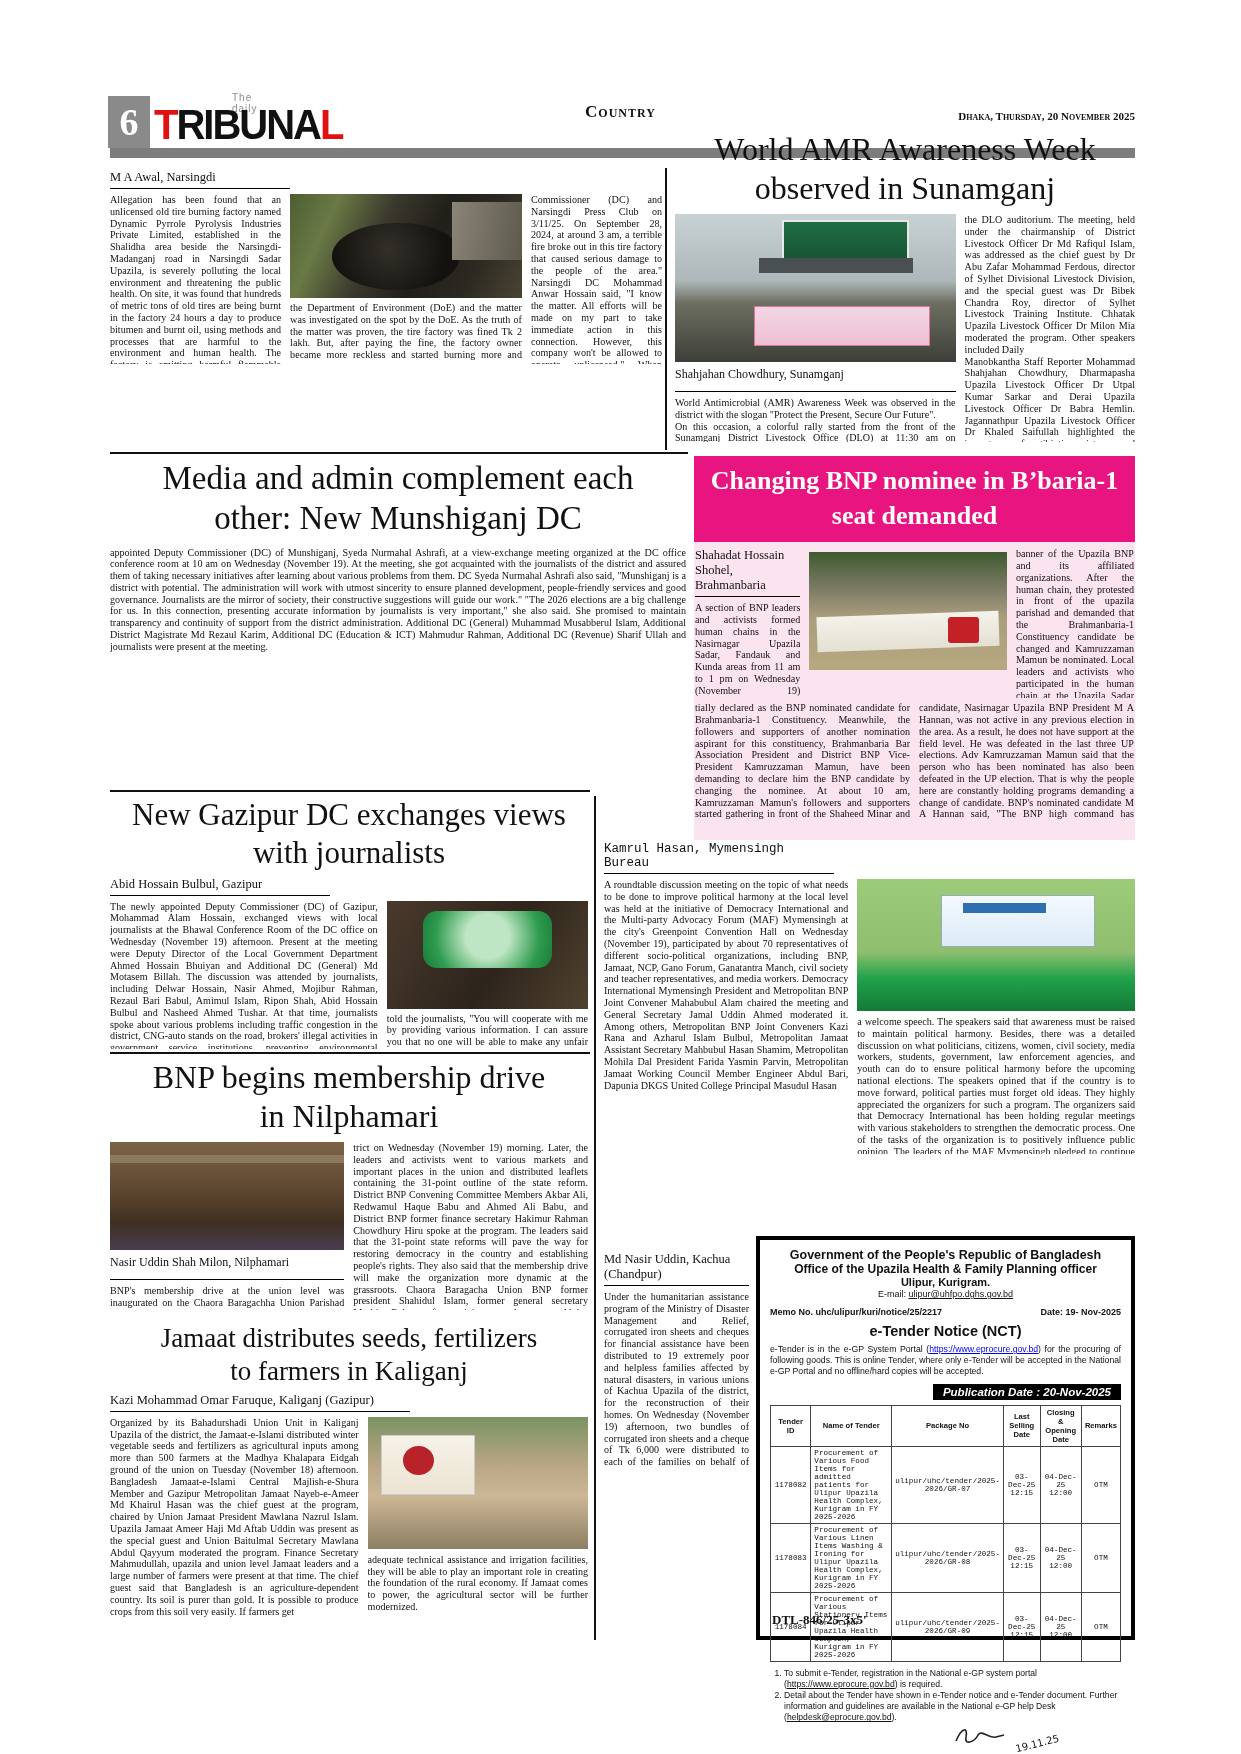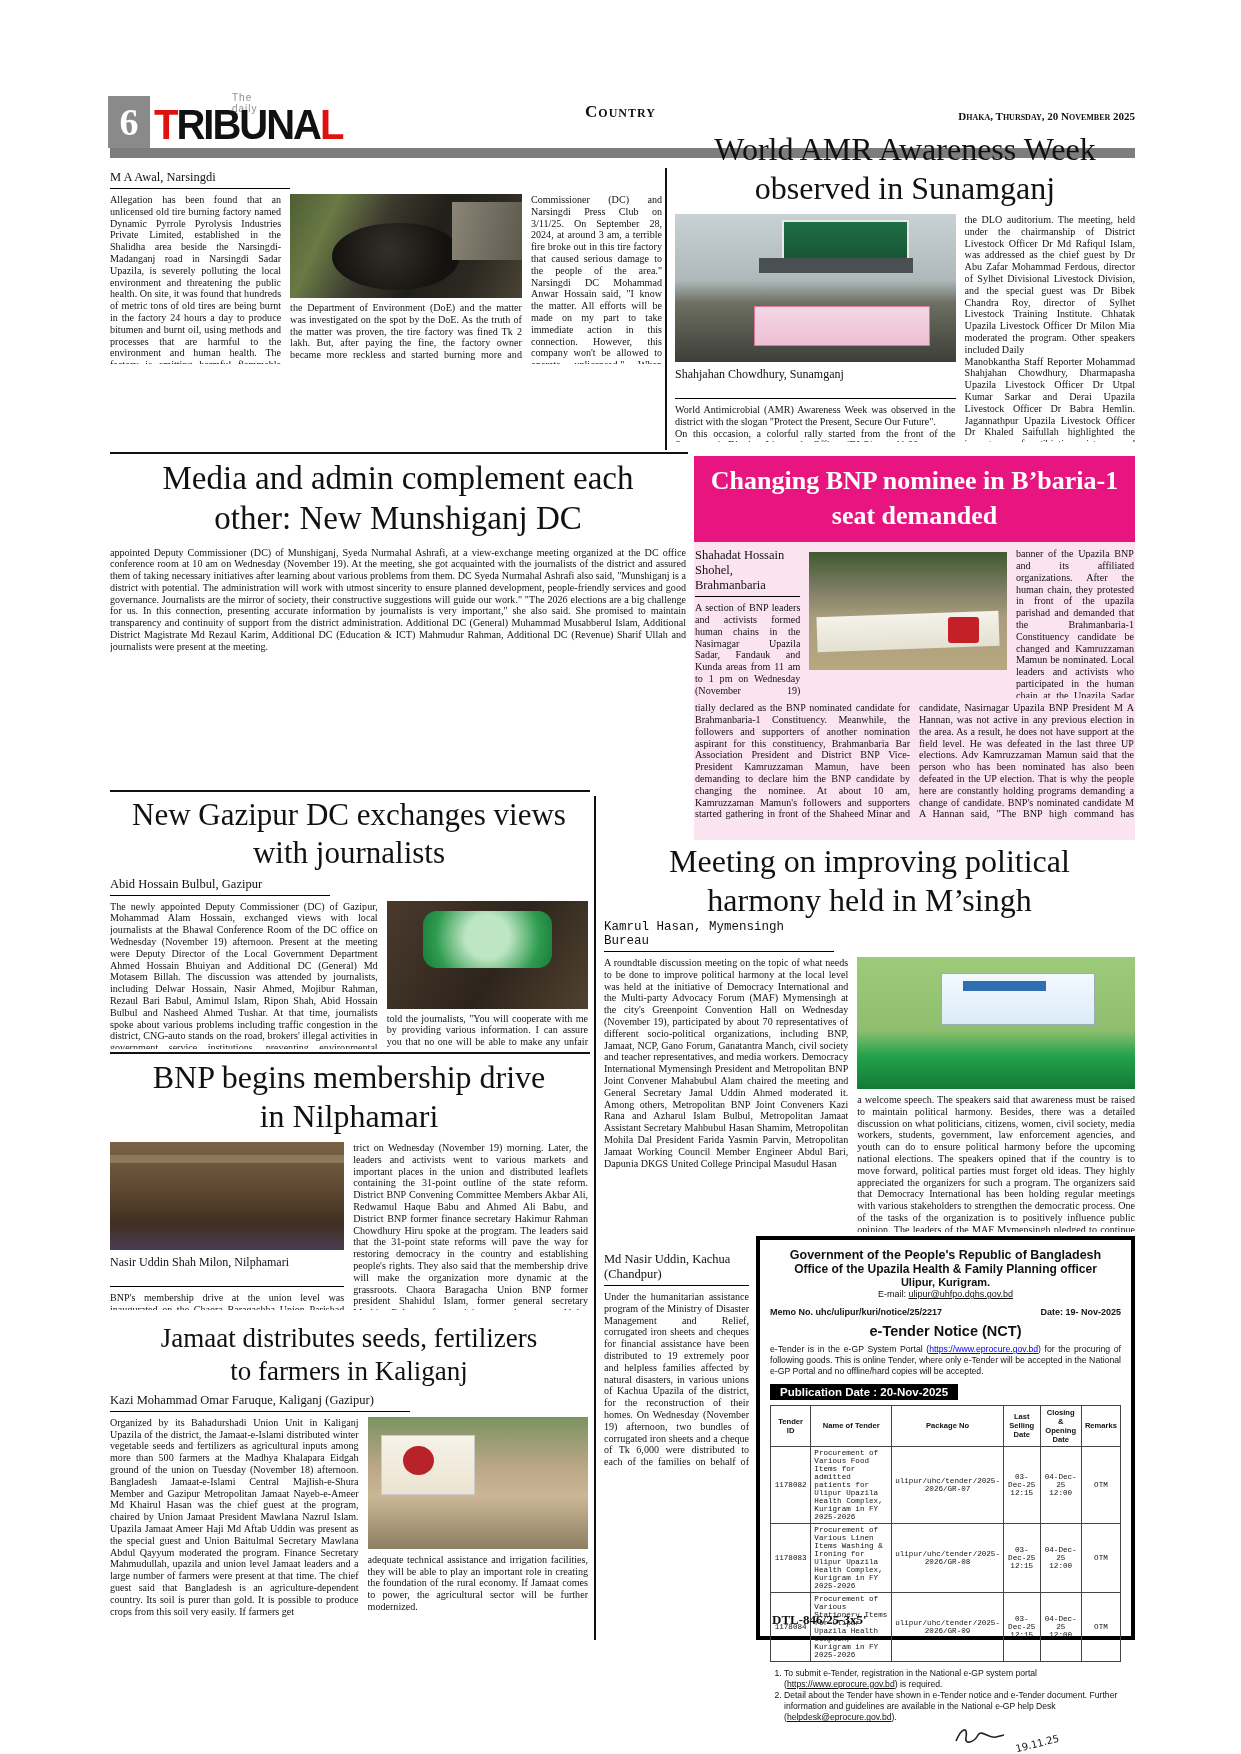--- a/index.html
+++ b/index.html
@@ -16,21 +16,21 @@
              font-weight:bold;font-size:40px;letter-spacing:-2px;transform:scaleY(1.08);transform-origin:top left;white-space:nowrap;}
   .logo .red{color:#e01111;}
   .section-label{position:absolute;left:0;top:102px;width:100%;text-align:center;
                  font-weight:bold;font-size:17px;letter-spacing:1px;font-variant:small-caps;}
   .issue-date{position:absolute;right:106px;top:110px;font-weight:bold;font-size:11px;font-variant:small-caps;}
   .head-bar{position:absolute;left:110px;top:148px;width:1025px;height:10px;background:#7d7d7d;}
   
   .headline{white-space:pre-line;text-align:center;line-height:1.22;font-weight:normal;margin:0;}
   .headline.red{color:#d01010;font-weight:bold;}
   .byline{font-size:12.5px;padding-bottom:3px;border-bottom:1.6px solid #000;margin-bottom:5px;}
-  .caption-byline{font-size:12px;margin-top:5px;padding-bottom:16px;border-bottom:1.6px solid #000;margin-bottom:5px;}
+  .caption-byline{font-size:12px;margin-top:5px;padding-bottom:9px;border-bottom:1.6px solid #000;margin-bottom:5px;}
   .body-text{font-size:10.1px;line-height:1.17;text-align:justify;overflow:hidden;}
   .cols{display:flex;gap:9px;overflow:hidden;}
   .rule-h{background:#111;height:2px;}
   .rule-v{background:#111;width:2px;}
   .photo{position:relative;overflow:hidden;background:#888;}
   .photo > div{position:absolute;}
   
   .ph-tire{background:linear-gradient(115deg,#4c5d33 0%,#6a7a45 18%,#3c3a2e 38%,#211f19 58%,#2c2922 78%,#4a4433 100%);}
   .ph-tire .pile{left:18%;top:28%;width:55%;height:64%;border-radius:50% 45% 48% 50%;
                  background:radial-gradient(circle at 45% 40%,#33302a,#14120e 70%);}
@@ -63,21 +63,21 @@
   .tender{border:4px solid #000;background:#fff;font-family:"Liberation Sans",sans-serif;
           padding:8px 10px 6px;box-sizing:border-box;}
   .tender .gl1{font-size:12.5px;font-weight:bold;text-align:center;}
   .tender .gl2{font-size:12px;font-weight:bold;text-align:center;}
   .tender .gl3{font-size:11px;font-weight:bold;text-align:center;}
   .tender .email{font-size:9px;text-align:center;margin-top:1px;}
   .tender .email a{color:#111;}
   .tender .memo-row{display:flex;justify-content:space-between;font-size:9px;font-weight:bold;margin-top:8px;}
   .tender .title{font-size:14.5px;font-weight:bold;text-align:center;margin-top:6px;}
   .tender .intro{font-size:8.7px;text-align:justify;margin-top:5px;line-height:1.25;}
-  .tender .pubwrap{text-align:left;margin-top:5px;}
+  .tender .pubwrap{text-align:right;margin-top:5px;font-style:italic;}
   .tender .pub{display:inline-block;background:#000;color:#fff;font-weight:bold;font-size:11.5px;padding:2px 10px;}
   .tender table{width:100%;border-collapse:collapse;margin-top:5px;}
   .tender th,.tender td{border:1px solid #444;font-size:7.6px;padding:2px 3px;vertical-align:middle;}
   .tender th{font-weight:bold;text-align:center;}
   .tender td{text-align:center;font-family:Liberation Mono, monospace;}
   .tender td.name{text-align:left;}
   .tender ol{margin:6px 0 0 14px;padding:0;font-size:8.6px;line-height:1.3;}
   .tender ol a{color:#111;}
   .tender .signrow{display:flex;justify-content:flex-end;margin-top:2px;}
   .tender .signblock{text-align:center;}
@@ -185,22 +185,20 @@
           <div class="screen"></div>
         </div>
         <div class="body-text" style="margin-top:4px;">told the journalists, "You will cooperate with me by providing various information. I can assure you that no one will be able to make any unfair demands on me. You will tell me if I may make any mistakes."</div>
       </div>
     </div>
   </div>
 
   <div class="abs rule-v" style="left:594px;top:796px;height:844px;"></div>
 
   <div class="abs" style="left:604px;top:842px;width:531px;height:392px;">
-    <h1 class="headline" style="font-size:32px;">Meeting on improving political
-harmony held in M’singh</h1>
     <div class="byline" style="width:230px;font-family:Liberation Mono, monospace;">Kamrul Hasan, Mymensingh Bureau</div>
     <div class="cols" style="height:278px;">
       <div class="body-text" style="flex:0 0 46%;">A roundtable discussion meeting on the topic of what needs to be done to improve political harmony at the local level was held at the initiative of Democracy International and the Multi-party Advocacy Forum (MAF) Mymensingh at the city's Greenpoint Convention Hall on Wednesday (November 19), participated by about 70 representatives of different socio-political organizations, including BNP, Jamaat, NCP, Gano Forum, Ganatantra Manch, civil society and teacher representatives, and media workers. Democracy International Mymensingh President and Metropolitan BNP Joint Convener Mahabubul Alam chaired the meeting and General Secretary Jamal Uddin Ahmed moderated it.  Among others, Metropolitan BNP Joint Conveners Kazi Rana and Azharul Islam Bulbul, Metropolitan Jamaat Assistant Secretary Mahbubul Hasan Shamim, Metropolitan Mohila Dal President Farida Yasmin Parvin, Metropolitan Jamaat Working Council Member Engineer Abdul Bari, Dapunia DKGS United College Principal Masudul Hasan</div>
       <div style="flex:1;overflow:hidden;">
         <div class="photo ph-msg" style="width:100%;height:132px;">
           <div class="banner"></div>
           <div class="mark"></div>
         </div>
         <div class="body-text" style="margin-top:5px;height:138px;">a welcome speech. The speakers said that awareness must be raised to maintain political harmony. Besides, there was a detailed discussion on what politicians, citizens, women, civil society, media workers, students, government, law enforcement agencies, and youth can do to ensure political harmony before the upcoming national elections. The speakers opined that if the country is to move forward, political parties must forget old ideas. They highly appreciated the organizers for such a program. The organizers said that Democracy International has been holding regular meetings with various stakeholders to strengthen the democratic process. One of the tasks of the organization is to positively influence public opinion. The leaders of the MAF Mymensingh pledged to continue such programs to increase coordination between civil society and political leaders.</div>
       </div>

